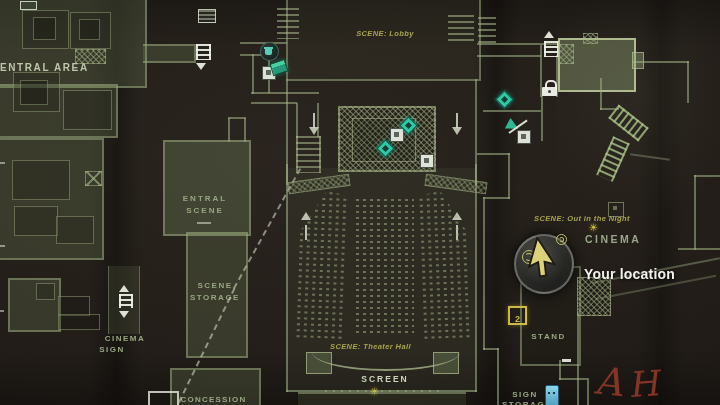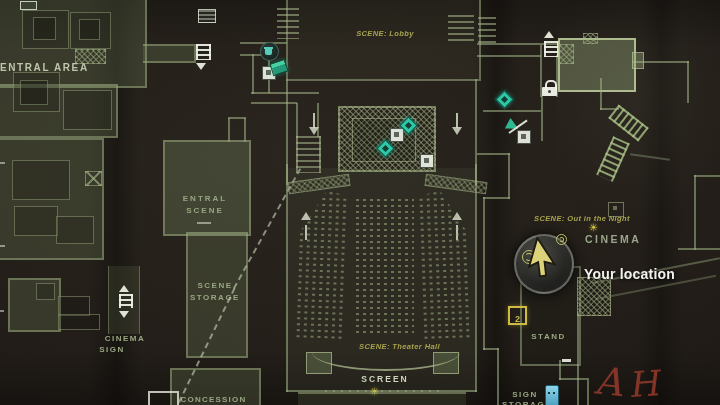--- a/index.html
+++ b/index.html
@@ -210,21 +210,21 @@
       <span class="stem"></span>
       <span class="head"></span>
     </div>
   <div class="arr up" style="left:452px;top:212px;height:28px;">
       <span class="stem"></span>
       <span class="head"></span>
     </div>
   <div class="seats" style="left:297px;top:190px;width:50px;height:152px;clip-path:polygon(55% 0,100% 4%,100% 100%,0 100%,0 30%);transform:rotate(2deg);"></div>
   <div class="seats" style="left:354px;top:197px;width:60px;height:136px;"></div>
   <div class="seats" style="left:420px;top:190px;width:50px;height:152px;clip-path:polygon(0 4%,45% 0,100% 30%,100% 100%,0 100%);transform:rotate(-2deg);"></div>
-  <div class="scene" style="left:330px;top:342px;width:110px;text-align:right;">SCENE: Theater Hall</div>
+  <div class="scene" style="left:330px;top:342px;width:110px;text-align:left;">SCENE: Theater Hall</div>
   <div class="a" style="left:312px;top:352px;width:148px;height:17px;border-bottom:2px solid rgba(175,190,145,.75);border-radius:50% / 0 0 100% 100%;"></div>
   <div class="a" style="left:306px;top:352px;width:24px;height:20px;background:rgba(130,148,100,.35);border:1.5px solid rgba(175,190,145,.7);"></div>
   <div class="a" style="left:433px;top:352px;width:24px;height:20px;background:rgba(130,148,100,.35);border:1.5px solid rgba(175,190,145,.7);"></div>
   <div class="lbl" style="left:330px;top:374px;width:110px;font-size:8.5px;letter-spacing:2px;color:#ccd4ba;">SCREEN</div>
   <div class="sun" style="left:370px;top:387px;">☀</div>
   <div class="a" style="left:298px;top:392px;width:168px;height:13px;background:rgba(115,130,90,.18);border-top:2px solid rgba(160,175,130,.5);"></div>
   <div class="seats" style="left:322px;top:387px;width:122px;height:6px;background-size:8px 8px;"></div>
 
   <div class="line" style="left:477px;top:153px;width:33px;height:2px;"></div>
   <div class="line" style="left:508px;top:153px;width:2px;height:46px;"></div>

